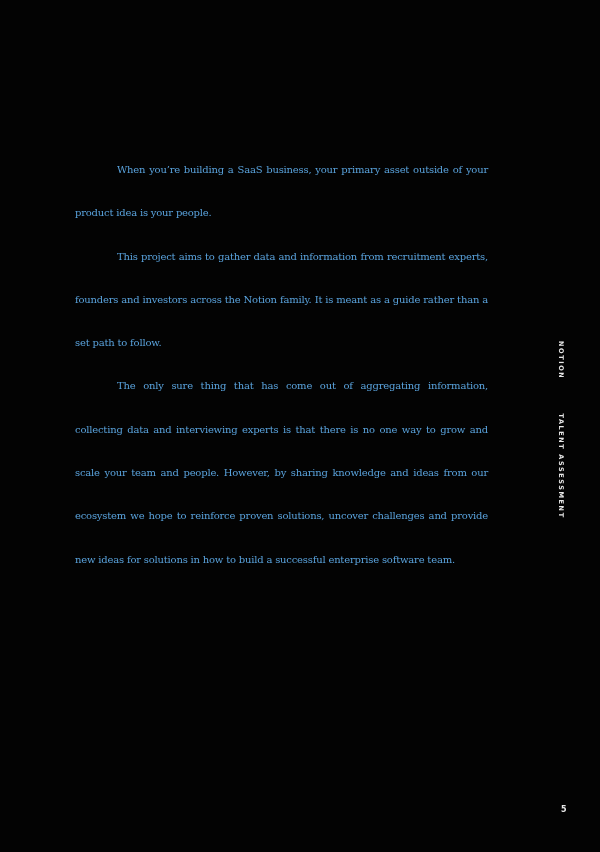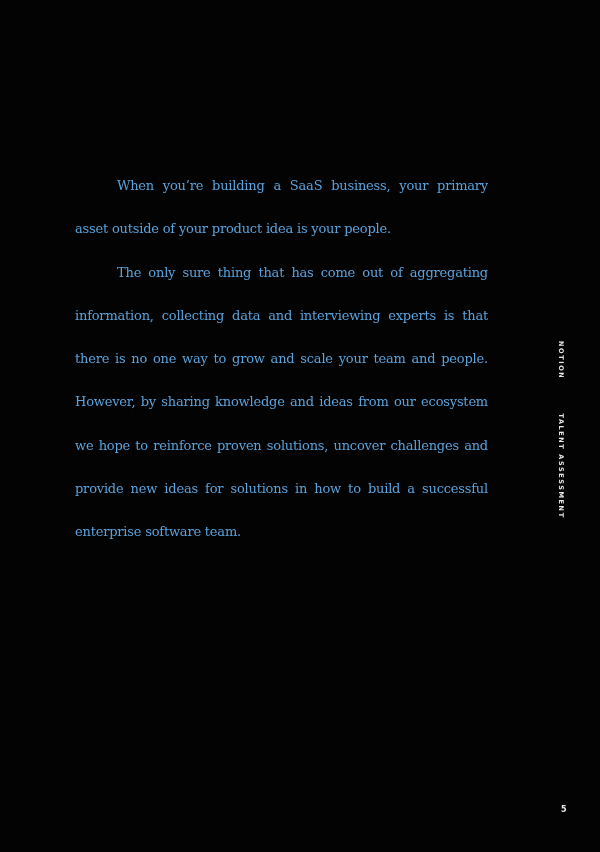--- a/index.html
+++ b/index.html
@@ -1,21 +1,21 @@
 <!DOCTYPE html>
 <html><head>
 <meta charset="utf-8">
 <style>
   html, body { margin: 0; padding: 0; }
   body {
     width: 600px; height: 852px; background: #030303; position: relative; overflow: hidden;
   }
   .body-text {
-    position: absolute; left: 75px; top: 164px; width: 413px;
-    font-family: "DejaVu Serif", serif; font-size: 13px; line-height: 43.3px;
+    position: absolute; left: 75px; top: 148px; width: 413px;
+    font-family: "DejaVu Serif", serif; font-size: 10px; line-height: 43.3px;
     color: #5aa3dd; text-align: justify; letter-spacing: -0.2px;
   }
   .body-text p { margin: 0; text-indent: 42px; }
   .side-label {
     position: absolute; left: 557px; top: 341px;
     writing-mode: vertical-rl;
     font-family: "DejaVu Sans", sans-serif; font-weight: bold;
     font-size: 6.5px; letter-spacing: 1.6px; color: #e8e8e8;
     white-space: nowrap;
   }
@@ -24,20 +24,21 @@
     position: absolute; left: 561px; top: 805px;
     font-family: "DejaVu Sans", sans-serif; font-weight: bold;
     font-size: 8px; color: #e8e8e8;
   }
 </style>
 </head>
 <body>
 
 <div class="body-text">
   <p>When you’re building a SaaS business, your primary asset outside of your product idea is your people.</p>
+  <p>This project aims to gather data and information from recruitment experts, founders and investors across the Notion family. It is meant as a guide rather than a set path to follow.</p>
   <p>The only sure thing that has come out of aggregating information, collecting data and interviewing experts is that there is no one way to grow and scale your team and people. However, by sharing knowledge and ideas from our ecosystem we hope to reinforce proven solutions, uncover challenges and provide new ideas for solutions in how to build a successful enterprise software team.</p>
 </div>
 
 <div class="side-label">
   <span>NOTION</span><span class="gap"></span><span>TALENT ASSESSMENT</span>
 </div>
 
 <div class="page-num">5</div>
 
 </body></html>

